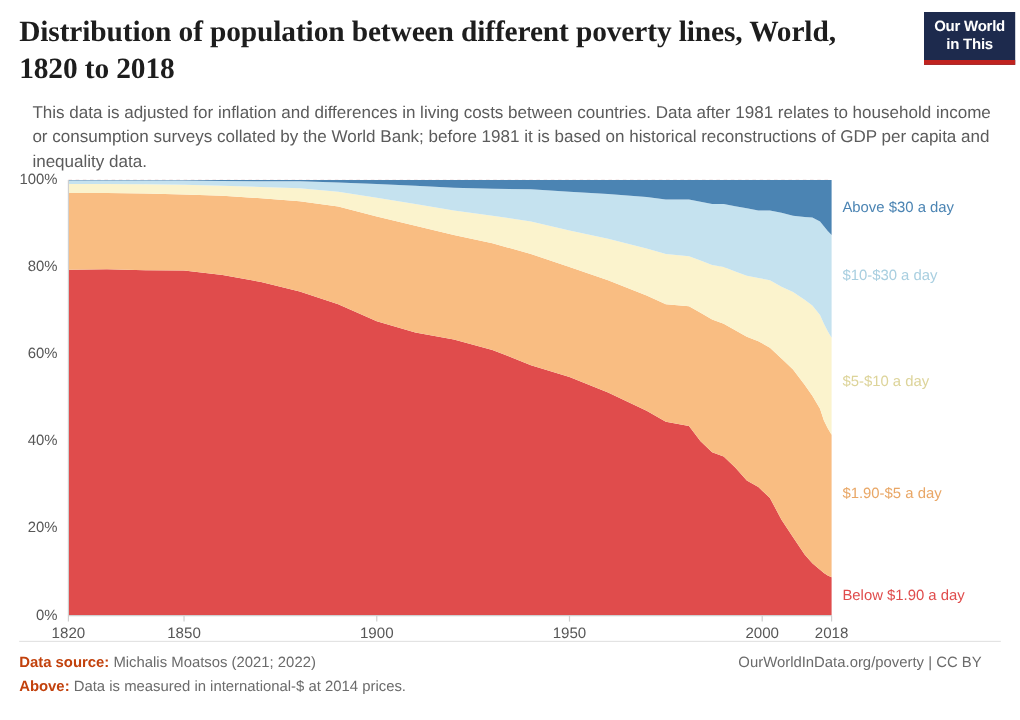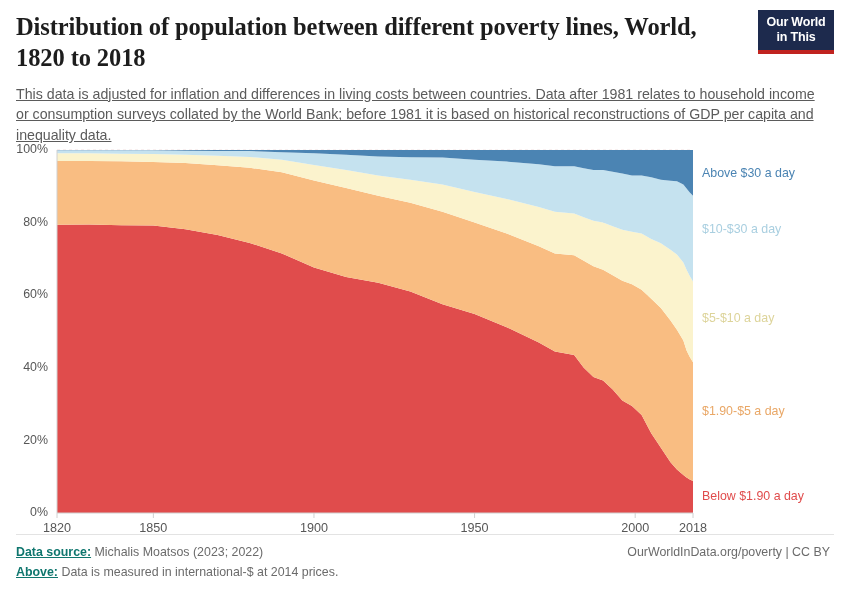--- a/index.html
+++ b/index.html
@@ -33,33 +33,32 @@
     font-family: "Liberation Serif", serif;
     font-size: 24.5px;
     line-height: 1.26;
     font-weight: 600;
     color: #1d1d1d;
     letter-spacing: -0.1px;
     margin: 0;
     width: 710px;
   }
   .subtitle {
-    margin: 10px 0 0 0;
+    margin: 10px 0 0 11px;
     font-size: 14.2px;
     line-height: 1.46;
     color: #5b5b5b;
     width: 800px;
     font-family: "Liberation Sans", sans-serif;
-    text-decoration: underline;
   }
 
   
   .logo {
     position: absolute;
-    right: 16px;
+    right: 4px;
     top: 10px;
     width: 76px;
     height: 44px;
     background: #1d2a4d;
     color: #ffffff;
     box-sizing: border-box;
     padding-top: 5px;
     text-align: center;
     font-size: 12.5px;
     font-weight: 700;
@@ -123,26 +122,25 @@
     width: 818px;
     height: 1px;
     background: #e3e3e3;
   }
   .footer-row {
     position: relative;
     line-height: 1.62;
   }
   .footer-lbl {
     font-weight: 700;
-    color: #0f766e;
-    text-decoration: underline;
+    color: #c2410c;
   }
   .footer-right {
     position: absolute;
-    right: 4px;
+    right: 16px;
     top: 0;
     color: #6b6b6b;
   }
 </style>
 </head>
 <body>
 
 <div class="page">
 
   <div class="header">
@@ -192,21 +190,21 @@
         <text x="702" y="89.86000000000001" fill="#a9cfe0" class="legend-label">$10-$30 a day</text>
         <text x="702" y="178.795" fill="#ddd49a" class="legend-label">$5-$10 a day</text>
         <text x="702" y="271.36" fill="#e9a766" class="legend-label">$1.90-$5 a day</text>
         <text x="702" y="356.665" fill="#e04c4c" class="legend-label">Below $1.90 a day</text>
       </svg>
   </div>
 
   <div class="footer-rule"></div>
   <div class="footer">
     <div class="footer-row">
-      <span class="footer-lbl">Data source:</span><span> Michalis Moatsos (2023; 2022)</span>
+      <span class="footer-lbl">Data source:</span><span> Michalis Moatsos (2021; 2022)</span>
       <span class="footer-right">OurWorldInData.org/poverty | CC BY</span>
     </div>
     <div class="footer-row">
       <span class="footer-lbl">Above:</span><span> Data is measured in international-$ at 2014 prices.</span>
     </div>
   </div>
 
 </div>
 
 </body></html>

